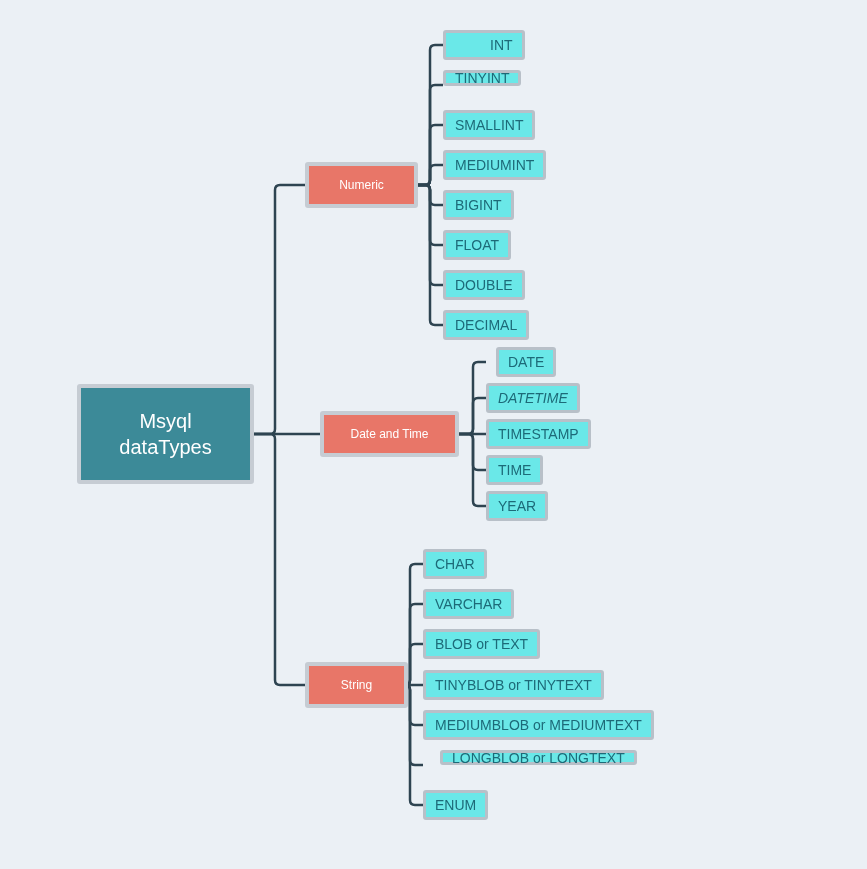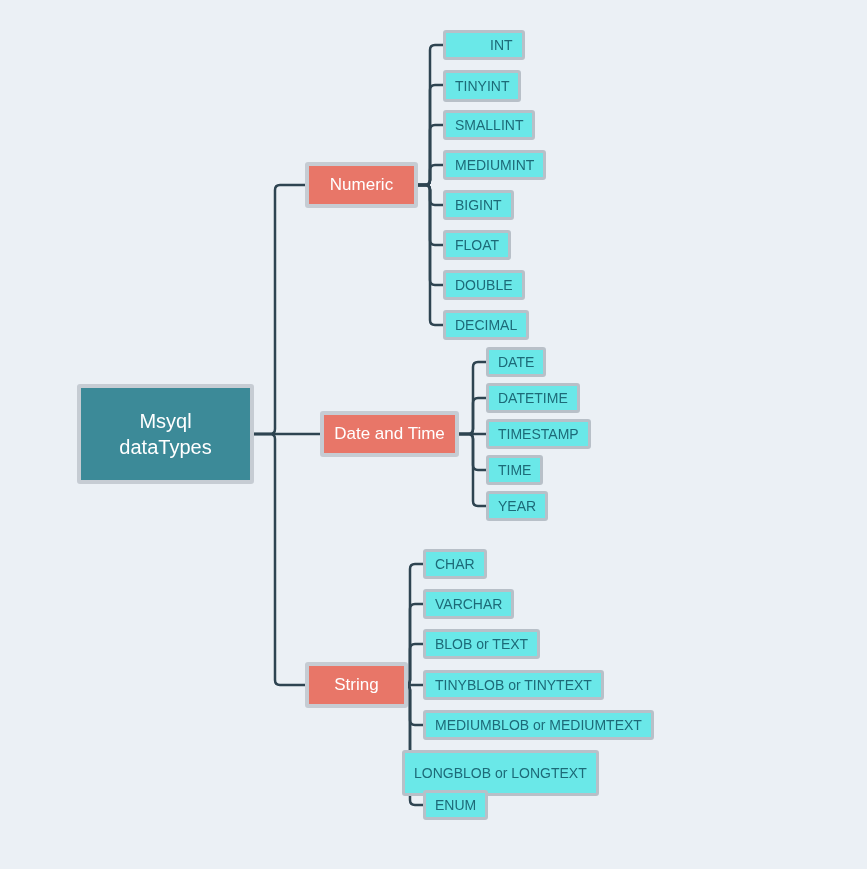--- a/index.html
+++ b/index.html
@@ -26,21 +26,21 @@
     color: #ffffff;
     border: 4px solid #c6ccd3;
     font-size: 20px;
     line-height: 1.3;
     padding: 10px;
   }
   .category {
     background: #e87668;
     color: #ffffff;
     border: 4px solid #c6ccd3;
-    font-size: 17px;
+    font-size: 12px;
   }
   .leaf {
     background: #6ae8e8;
     color: #1d6a78;
     border: 3px solid #b8c0c8;
     font-size: 14px;
     justify-content: flex-start;
     padding-left: 9px;
     padding-right: 9px;
   }
@@ -94,21 +94,21 @@
 <div class="node root" style="left:77px; top:384px; width:177px; height:100px;">
   <span>Msyql dataTypes</span>
 </div>
 
 <div class="node category" style="left:305px; top:162px; width:113px; height:46px;">
   <span>Numeric</span>
 </div>
 <div class="node leaf" style="left:443px; top:30px; height:30px;padding-left:44px;">
     <span>INT</span>
   </div>
-<div class="node leaf" style="left:443px; top:70px; height:32px;text-align:center;">
+<div class="node leaf" style="left:443px; top:70px; height:16px;text-align:center;">
     <span>TINYINT</span>
   </div>
 <div class="node leaf" style="left:443px; top:110px; height:30px;">
     <span>SMALLINT</span>
   </div>
 <div class="node leaf" style="left:443px; top:150px; height:30px;">
     <span>MEDIUMINT</span>
   </div>
 <div class="node leaf" style="left:443px; top:190px; height:30px;">
     <span>BIGINT</span>
@@ -119,24 +119,24 @@
 <div class="node leaf" style="left:443px; top:270px; height:30px;">
     <span>DOUBLE</span>
   </div>
 <div class="node leaf" style="left:443px; top:310px; height:30px;">
     <span>DECIMAL</span>
   </div>
 
 <div class="node category" style="left:320px; top:411px; width:139px; height:46px;">
   <span>Date and Time</span>
 </div>
-<div class="node leaf" style="left:486px; top:347px; height:30px;">
+<div class="node leaf" style="left:496px; top:347px; height:30px;">
     <span>DATE</span>
   </div>
-<div class="node leaf" style="left:486px; top:383px; height:30px;">
+<div class="node leaf" style="left:486px; top:383px; height:30px;font-style:italic;">
     <span>DATETIME</span>
   </div>
 <div class="node leaf" style="left:486px; top:419px; height:30px;">
     <span>TIMESTAMP</span>
   </div>
 <div class="node leaf" style="left:486px; top:455px; height:30px;">
     <span>TIME</span>
   </div>
 <div class="node leaf" style="left:486px; top:491px; height:30px;">
     <span>YEAR</span>
@@ -153,18 +153,18 @@
   </div>
 <div class="node leaf" style="left:423px; top:629px; height:30px;">
     <span>BLOB or TEXT</span>
   </div>
 <div class="node leaf" style="left:423px; top:670px; height:30px;">
     <span>TINYBLOB or TINYTEXT</span>
   </div>
 <div class="node leaf" style="left:423px; top:710px; height:30px;">
     <span>MEDIUMBLOB or MEDIUMTEXT</span>
   </div>
-<div class="node leaf" style="left:402px; top:750px; height:46px;">
+<div class="node leaf" style="left:440px; top:750px; height:15px;">
     <span>LONGBLOB or LONGTEXT</span>
   </div>
 <div class="node leaf" style="left:423px; top:790px; height:30px;">
     <span>ENUM</span>
   </div>
 
 </body></html>

